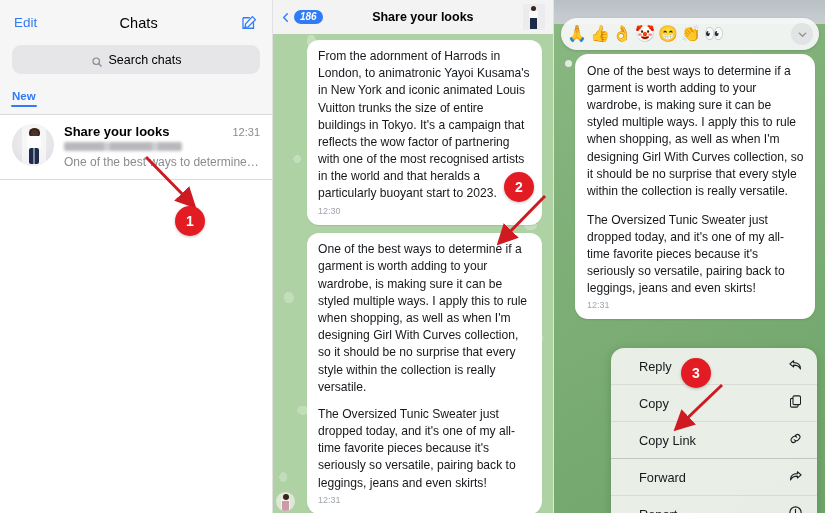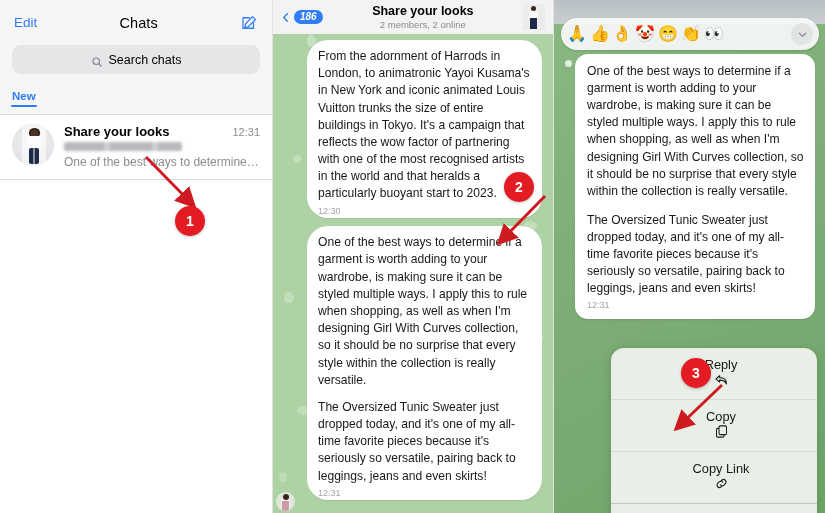--- a/index.html
+++ b/index.html
@@ -78,21 +78,21 @@
     border-radius:9px; padding:1.5px 6px 2px; line-height:1;font-style:italic; }
   .p2-titles { flex:1; text-align:center; }
   .p2-t1 { font-size:12.5px; font-weight:bold; color:#000; line-height:1.15; }
   .p2-t2 { font-size:9.5px; color:#8b8b90; margin-top:1px; }
   .p2-hav { width:22px; height:26px; flex:none; position:relative; overflow:hidden; background:#ececef; }
   .p2-hav .h{position:absolute;left:8px;top:2px;width:5px;height:5px;border-radius:50%;background:#3a2418;}
   .p2-hav .t{position:absolute;left:6px;top:7px;width:9px;height:8px;background:#fafafa;}
   .p2-hav .l{position:absolute;left:7px;top:14px;width:7px;height:11px;background:#1d2a4a;}
   .p2-scroll { position:relative; z-index:4; padding: 6px 11px 0 11px; }
   .bubble-in {
-    background:#fff; border-radius:21px; padding:8px 10px 1px 11px;
+    background:#fff; border-radius:12px; padding:8px 10px 8px 11px;
     font-size:12.1px; line-height:1.42; color:#15181c; position:relative;
     box-shadow: 0 1px 1px rgba(0,0,0,.08);
   }
   .bubble-in.m1 { margin-left:24px; }
   .bubble-in.m2 { margin-left:24px; margin-top:8px; }
   .btime { font-size:9px; color:#a0a6ab; text-align:left; margin-top:2px; }
   .p2-avatar-bottom { position:absolute; left:4px; bottom:2px; width:19px; height:19px; border-radius:50%;
     overflow:hidden; background:#dfe7d9; z-index:6; }
   .p2-avatar-bottom .h{position:absolute;left:6.5px;top:2px;width:6px;height:6px;border-radius:50%;background:#3a2418;}
   .p2-avatar-bottom .t{position:absolute;left:5px;top:7px;width:9px;height:12px;background:#f7f0f2;}
@@ -120,21 +120,21 @@
     box-shadow:0 1px 2px rgba(0,0,0,.10);
   }
   .p3-dot { position:absolute; left:12px; top:60px; width:7px;height:7px;border-radius:50%;
     background:rgba(255,255,255,.75); }
   .p3-menu {
     position:absolute; left:58px; right:8px; top:348px;
     background:rgba(236,241,234,.97); border-radius:13px 13px 0 0; overflow:hidden;
     box-shadow:0 2px 10px rgba(0,0,0,.16);
   }
   .p3-mi { display:flex; align-items:center; justify-content:space-between;
-    padding:9px 14px 9px 28px; font-size:12.8px; color:#16181b;flex-direction:column; }
+    padding:9px 14px 9px 28px; font-size:12.8px; color:#16181b; }
   .p3-mi + .p3-mi { border-top:1px solid rgba(60,60,67,.10); }
   .p3-mi.group-break { border-top:1px solid rgba(60,60,67,.22); }
   .p3-mi svg { width:15px; height:15px; color:#1c1e21; flex:none; }
 
   
   .anno { position:absolute; z-index:40; pointer-events:none; }
   .badge-num {
     position:absolute; z-index:41; width:30px; height:30px; border-radius:50%;
     background:#e31b23; color:#fff; font-size:14px; font-weight:bold;
     display:flex; align-items:center; justify-content:center;
@@ -216,21 +216,20 @@
       <div class="p2-back">
         <span class="p2-chev">
           <svg viewBox="0 0 24 24" fill="none" stroke="currentColor" stroke-width="3" stroke-linecap="round" stroke-linejoin="round">
             <path d="M16 4L8 12l8 8"></path>
           </svg>
         </span>
         <span class="p2-badge">186</span>
       </div>
       <div class="p2-titles">
         <div class="p2-t1">Share your looks</div>
-        <div class="p2-t2">2 members, 2 online</div>
       </div>
       <div class="p2-hav">
         <span class="h"></span>
           <span class="t"></span>
           <span class="l"></span>
       </div>
     </div>
 
     <div class="p2-scroll">
       <div class="bubble-in m1">

